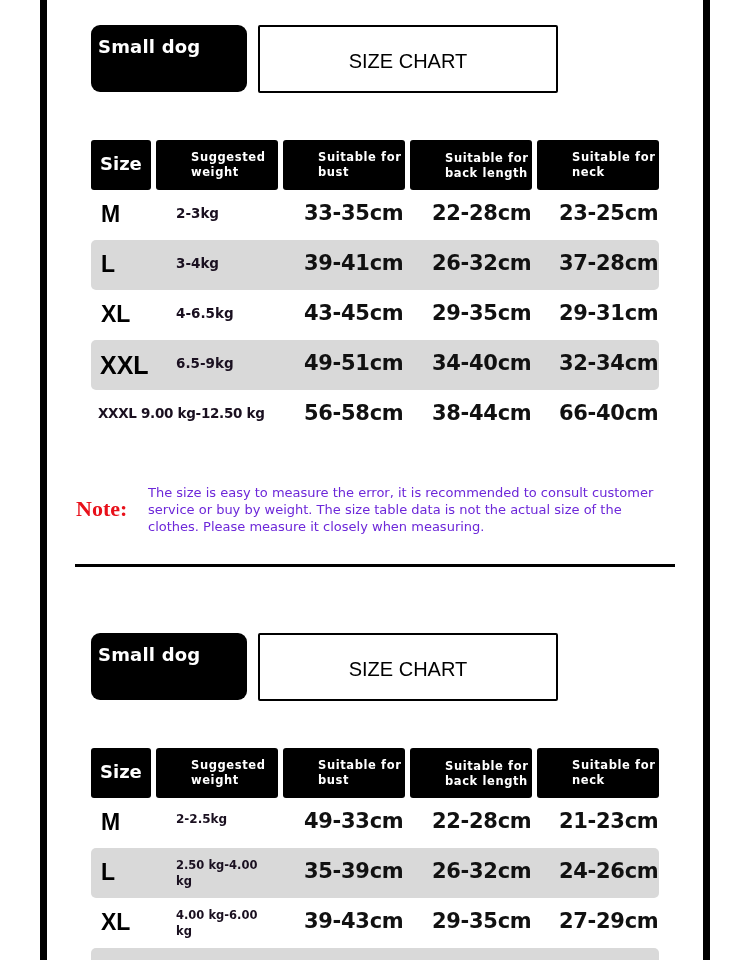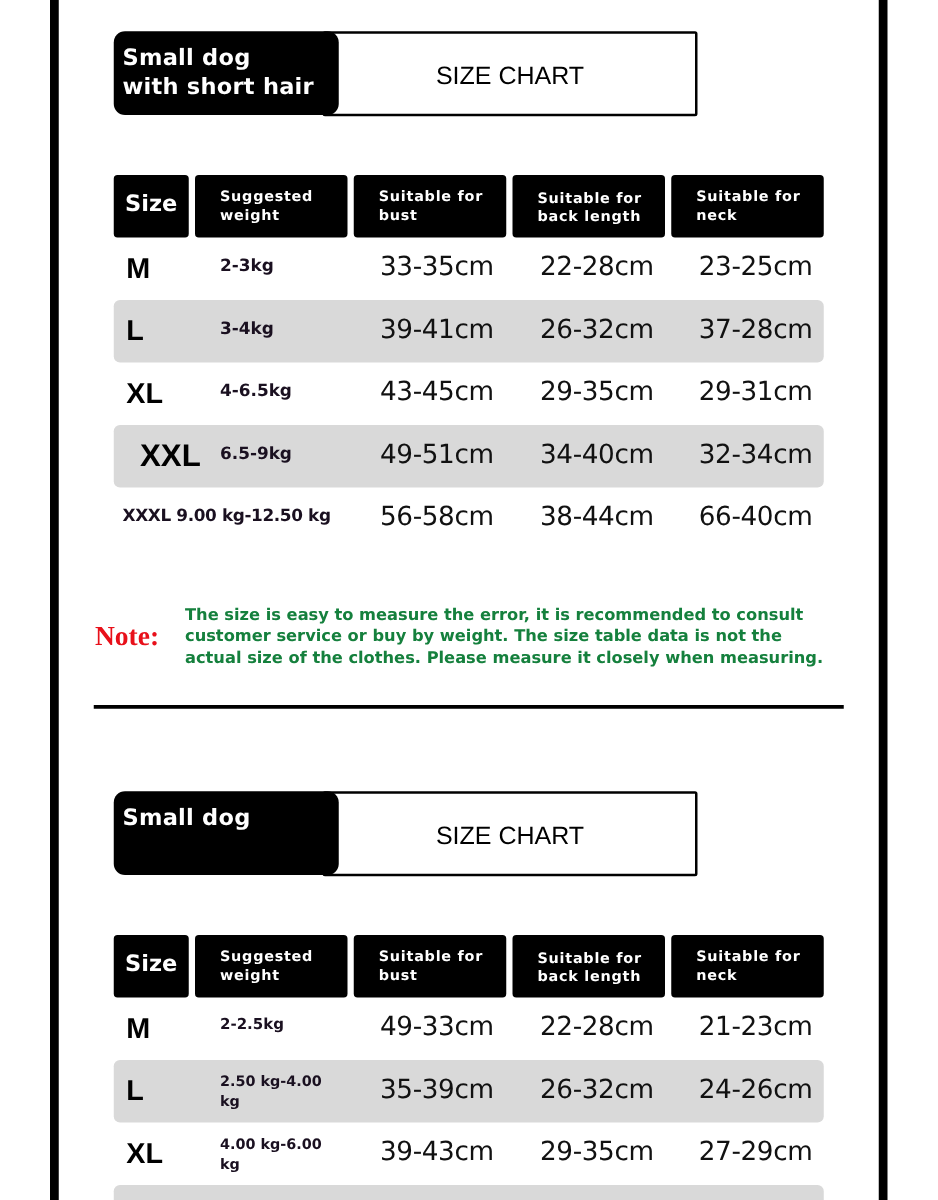--- a/index.html
+++ b/index.html
@@ -5,61 +5,60 @@
   html, body { margin:0; padding:0; }
   body { width:750px; height:960px; background:#fff; position:relative; overflow:hidden; font-family:"DejaVu Sans", sans-serif; }
   .side-bar { position:absolute; top:0; width:7px; height:960px; background:#000; }
   .side-left { left:40px; }
   .side-right { left:703px; }
 
   .section { position:absolute; left:0; width:750px; }
   .sec1 { top:0; }
   .sec2 { top:608px; }
 
-  .dog-badge { position:absolute; left:91px; top:25px; width:180px; height:67px; background:#000; border-radius:9px; color:#fff; font-weight:bold; font-size:18px; line-height:23px; box-sizing:border-box; padding:10px 0 4px 7px; letter-spacing:0.2px; }
+  .dog-badge { position:absolute; left:91px; top:25px; width:156px; height:67px; background:#000; border-radius:9px; color:#fff; font-weight:bold; font-size:18px; line-height:23px; box-sizing:border-box; padding:10px 0 4px 7px; letter-spacing:0.2px; }
   .chart-box { position:absolute; left:258px; top:25px; width:296px; height:64px; border:2.5px solid #000; border-radius:2px; box-sizing:content-box; }
   .chart-title { position:absolute; left:50%; top:-14px; transform:translateX(-50%); background:#fff; padding:0 5px; font-family:"Liberation Sans", sans-serif; font-size:20px; line-height:24px; white-space:nowrap; color:#000;margin-top:36px; }
   .chart-sub { position:absolute; left:14px; top:20px; font-weight:bold; font-size:16px; color:#1a1020; white-space:nowrap; }
   .sec2 .chart-sub { left:30px; }
 
   .thead { position:absolute; top:140px; left:91px; height:50px; }
   .th { position:absolute; top:0; height:50px; background:#000; color:#fff; border-radius:3px; font-weight:bold; box-sizing:border-box; }
   .th-size { left:0; width:60px; font-size:18px; padding:13px 0 0 9px; }
-  .th-small { font-size:11.5px; line-height:15px; padding:10px 0 0 20px; letter-spacing:0.6px; }
+  .th-small { font-size:11.5px; line-height:15px; padding:10px 0 0 35px; letter-spacing:0.6px; }
   .th-c1 { left:65px; width:122px; }
   .th-c2 { left:192px; width:122px; }
   .th-c3 { left:319px; width:122px; }
   .th-c4 { left:446px; width:122px; }
 
   .rows { position:absolute; top:190px; left:91px; width:568px; }
   .row { position:absolute; left:0; width:568px; height:50px; border-radius:5px; }
   .row.shaded { background:#d9d9d9; }
   .c-size { position:absolute; left:10px; top:11px; font-family:"Liberation Sans", sans-serif; font-weight:bold; font-size:23px; color:#000; }
-  .c-size.big { left:9px; font-size:25px;margin-left:12px; }
+  .c-size.big { left:9px; font-size:25px; }
   .c-weight { position:absolute; left:85px; top:15px; font-weight:bold; font-size:13.5px; color:#1a1020; white-space:nowrap; }
   .c-weight.two { top:9px; font-size:11.5px; line-height:16px; }
   .c-xxxl { position:absolute; left:7px; top:15px; font-weight:bold; font-size:13.5px; color:#1a1020; white-space:nowrap; letter-spacing:-0.3px; }
-  .c-val { position:absolute; top:11px; font-size:21px; color:#111; white-space:nowrap; letter-spacing:-0.3px; }
+  .c-val { position:absolute; top:11px; font-size:21px; color:#111; white-space:nowrap; letter-spacing:-0.3px;font-weight:bold; }
   .v1 { left:213px; } .v2 { left:341px; } .v3 { left:468px; }
 
   .note { position:absolute; left:76px; top:484px; }
   .note-label { position:absolute; left:0; top:12px; color:#e8101a; font-weight:bold; font-size:22px; font-family:Liberation Serif, serif; }
-  .note-text { position:absolute; left:72px; top:0; width:520px; color:#15803d; font-weight:bold; font-size:13px; line-height:17px; }
+  .note-text { position:absolute; left:72px; top:0; width:520px; color:#6d28d9; font-weight:normal; font-size:13px; line-height:17px; }
   .divider { position:absolute; left:75px; top:564px; width:600px; height:3px; background:#000; }
 </style>
 </head>
 <body>
 
 <div class="side-bar side-left"></div>
 <div class="side-bar side-right"></div>
 
 <div class="section sec1">
   <div class="dog-badge">
     <div>Small dog</div>
-    <div>with short hair</div>
   </div>
   <div class="chart-box">
     <span class="chart-title">SIZE CHART</span>
   </div>
 
   <div class="thead">
     <div class="th th-size">Size</div>
     <div class="th th-small th-c1">
       <div>Suggested</div>
       <div>weight</div>

